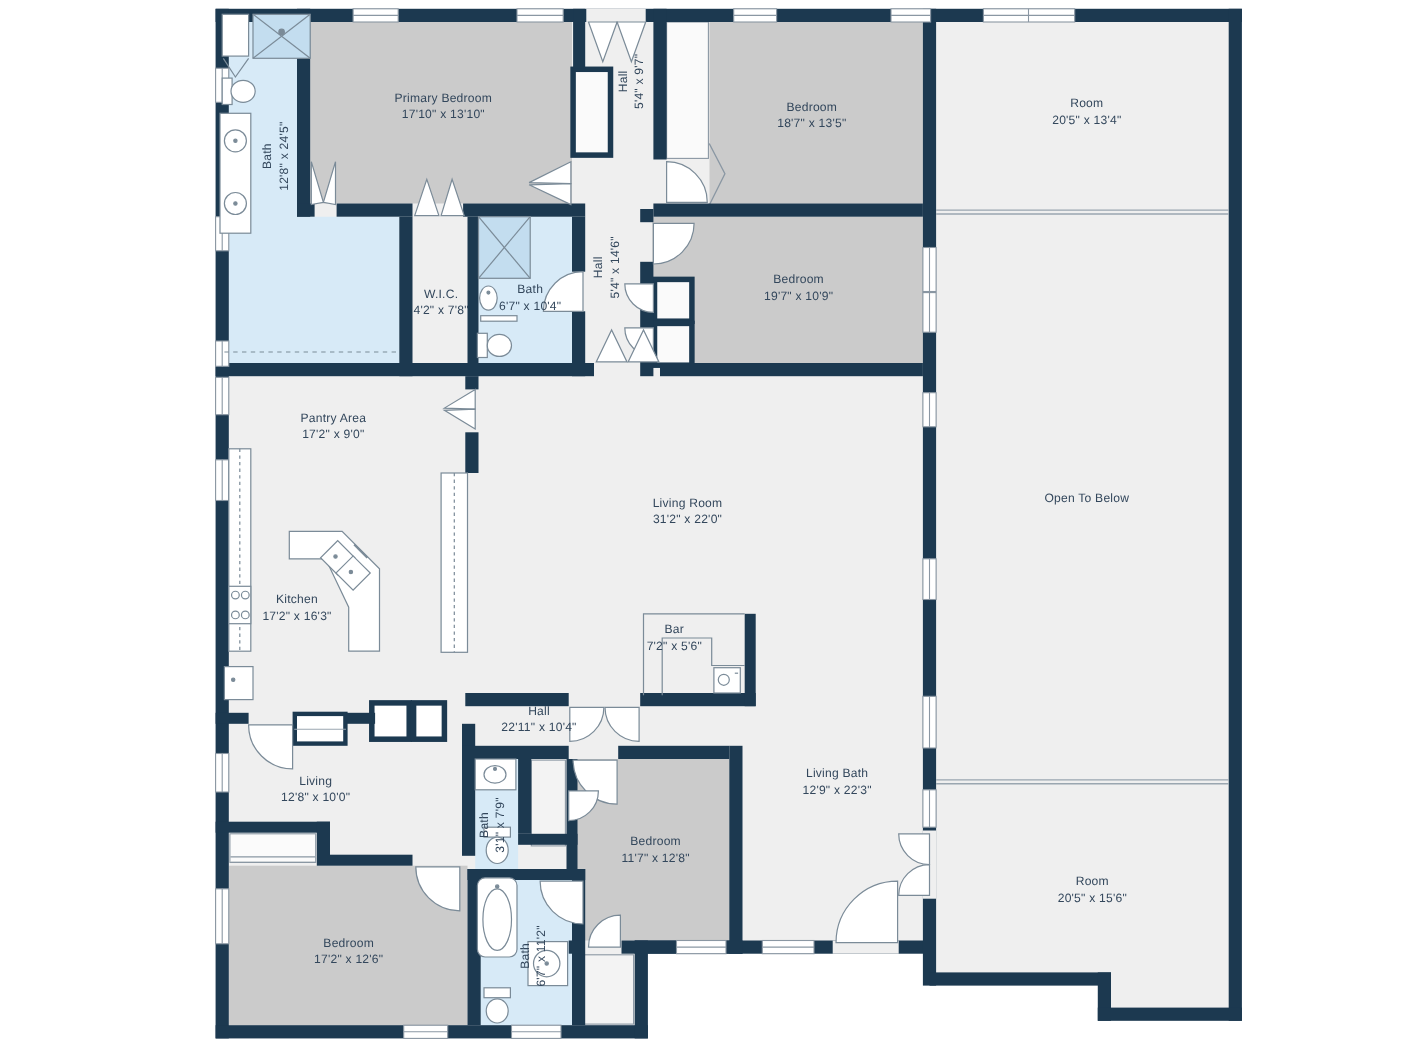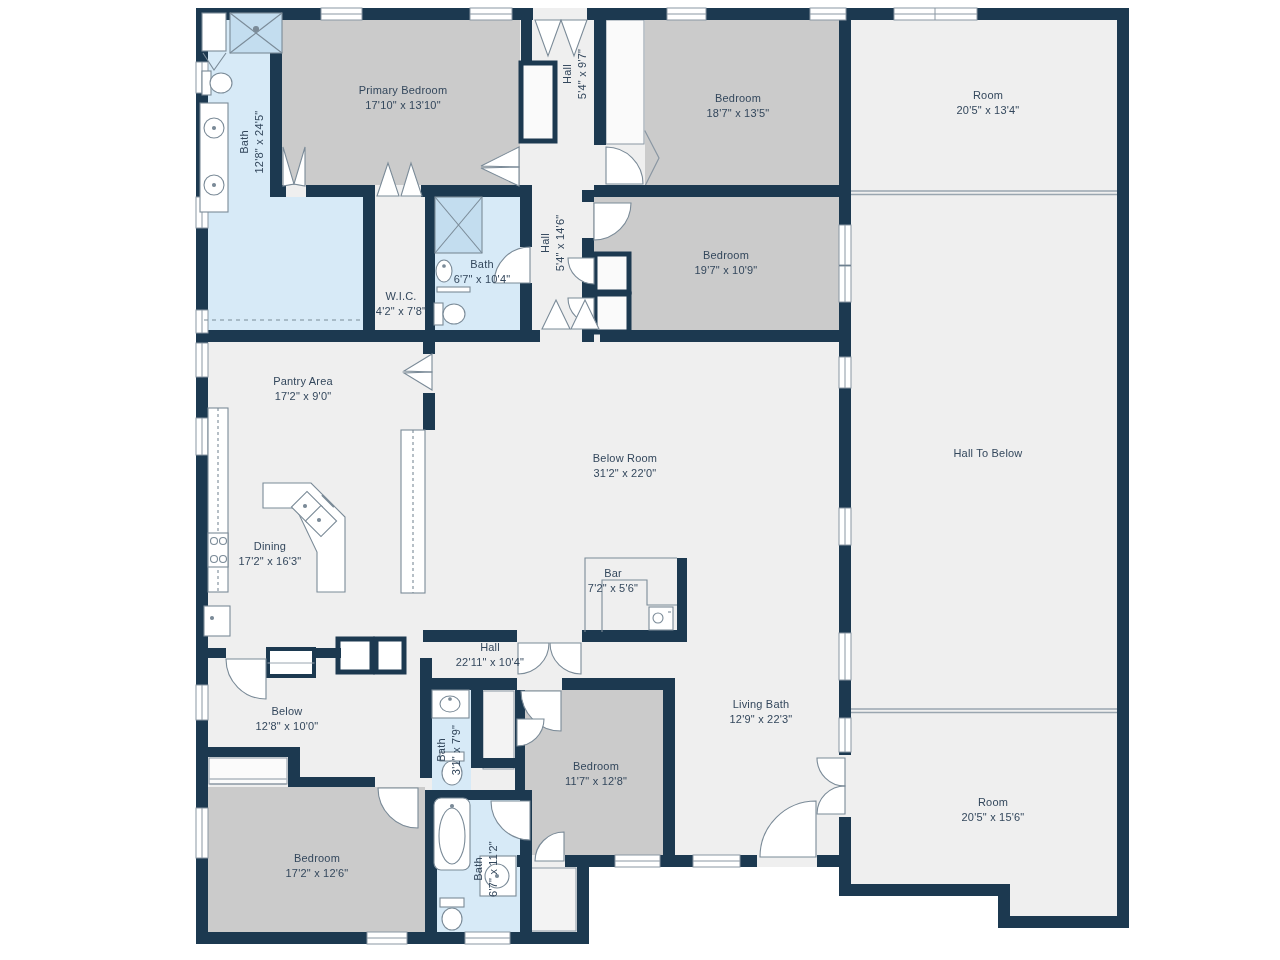--- a/index.html
+++ b/index.html
@@ -316,53 +316,53 @@
       <span>20'5" x 13'4"</span>
   </div>
   <div class="lbl v" style="left:553px;top:243px">
     <span>Hall</span>
       <span>5'4" x 14'6"</span>
   </div>
   <div class="lbl" style="left:726px;top:263px">
     <span>Bedroom</span>
       <span>19'7" x 10'9"</span>
   </div>
-  <div class="lbl" style="left:401px;top:304px">
+  <div class="lbl" style="left:401px;top:276px">
     <span>W.I.C.</span>
       <span>4'2" x 7'8"</span>
   </div>
   <div class="lbl" style="left:482px;top:272px">
     <span>Bath</span>
       <span>6'7" x 10'4"</span>
   </div>
   <div class="lbl" style="left:303px;top:389px">
     <span>Pantry Area</span>
       <span>17'2" x 9'0"</span>
   </div>
   <div class="lbl" style="left:625px;top:466px">
-    <span>Below Room</span>
+    <span>Living Room</span>
       <span>31'2" x 22'0"</span>
   </div>
   <div class="lbl" style="left:988px;top:454px">
-    <span>Hall To Below</span>
+    <span>Open To Below</span>
   </div>
   <div class="lbl" style="left:270px;top:554px">
-    <span>Dining</span>
+    <span>Kitchen</span>
       <span>17'2" x 16'3"</span>
   </div>
   <div class="lbl" style="left:613px;top:581px">
     <span>Bar</span>
       <span>7'2" x 5'6"</span>
   </div>
   <div class="lbl" style="left:490px;top:655px">
     <span>Hall</span>
       <span>22'11" x 10'4"</span>
   </div>
   <div class="lbl" style="left:287px;top:719px">
-    <span>Below</span>
+    <span>Living</span>
       <span>12'8" x 10'0"</span>
   </div>
   <div class="lbl v" style="left:449px;top:750px">
     <span>Bath</span>
       <span>3'1" x 7'9"</span>
   </div>
   <div class="lbl" style="left:596px;top:774px">
     <span>Bedroom</span>
       <span>11'7" x 12'8"</span>
   </div>

